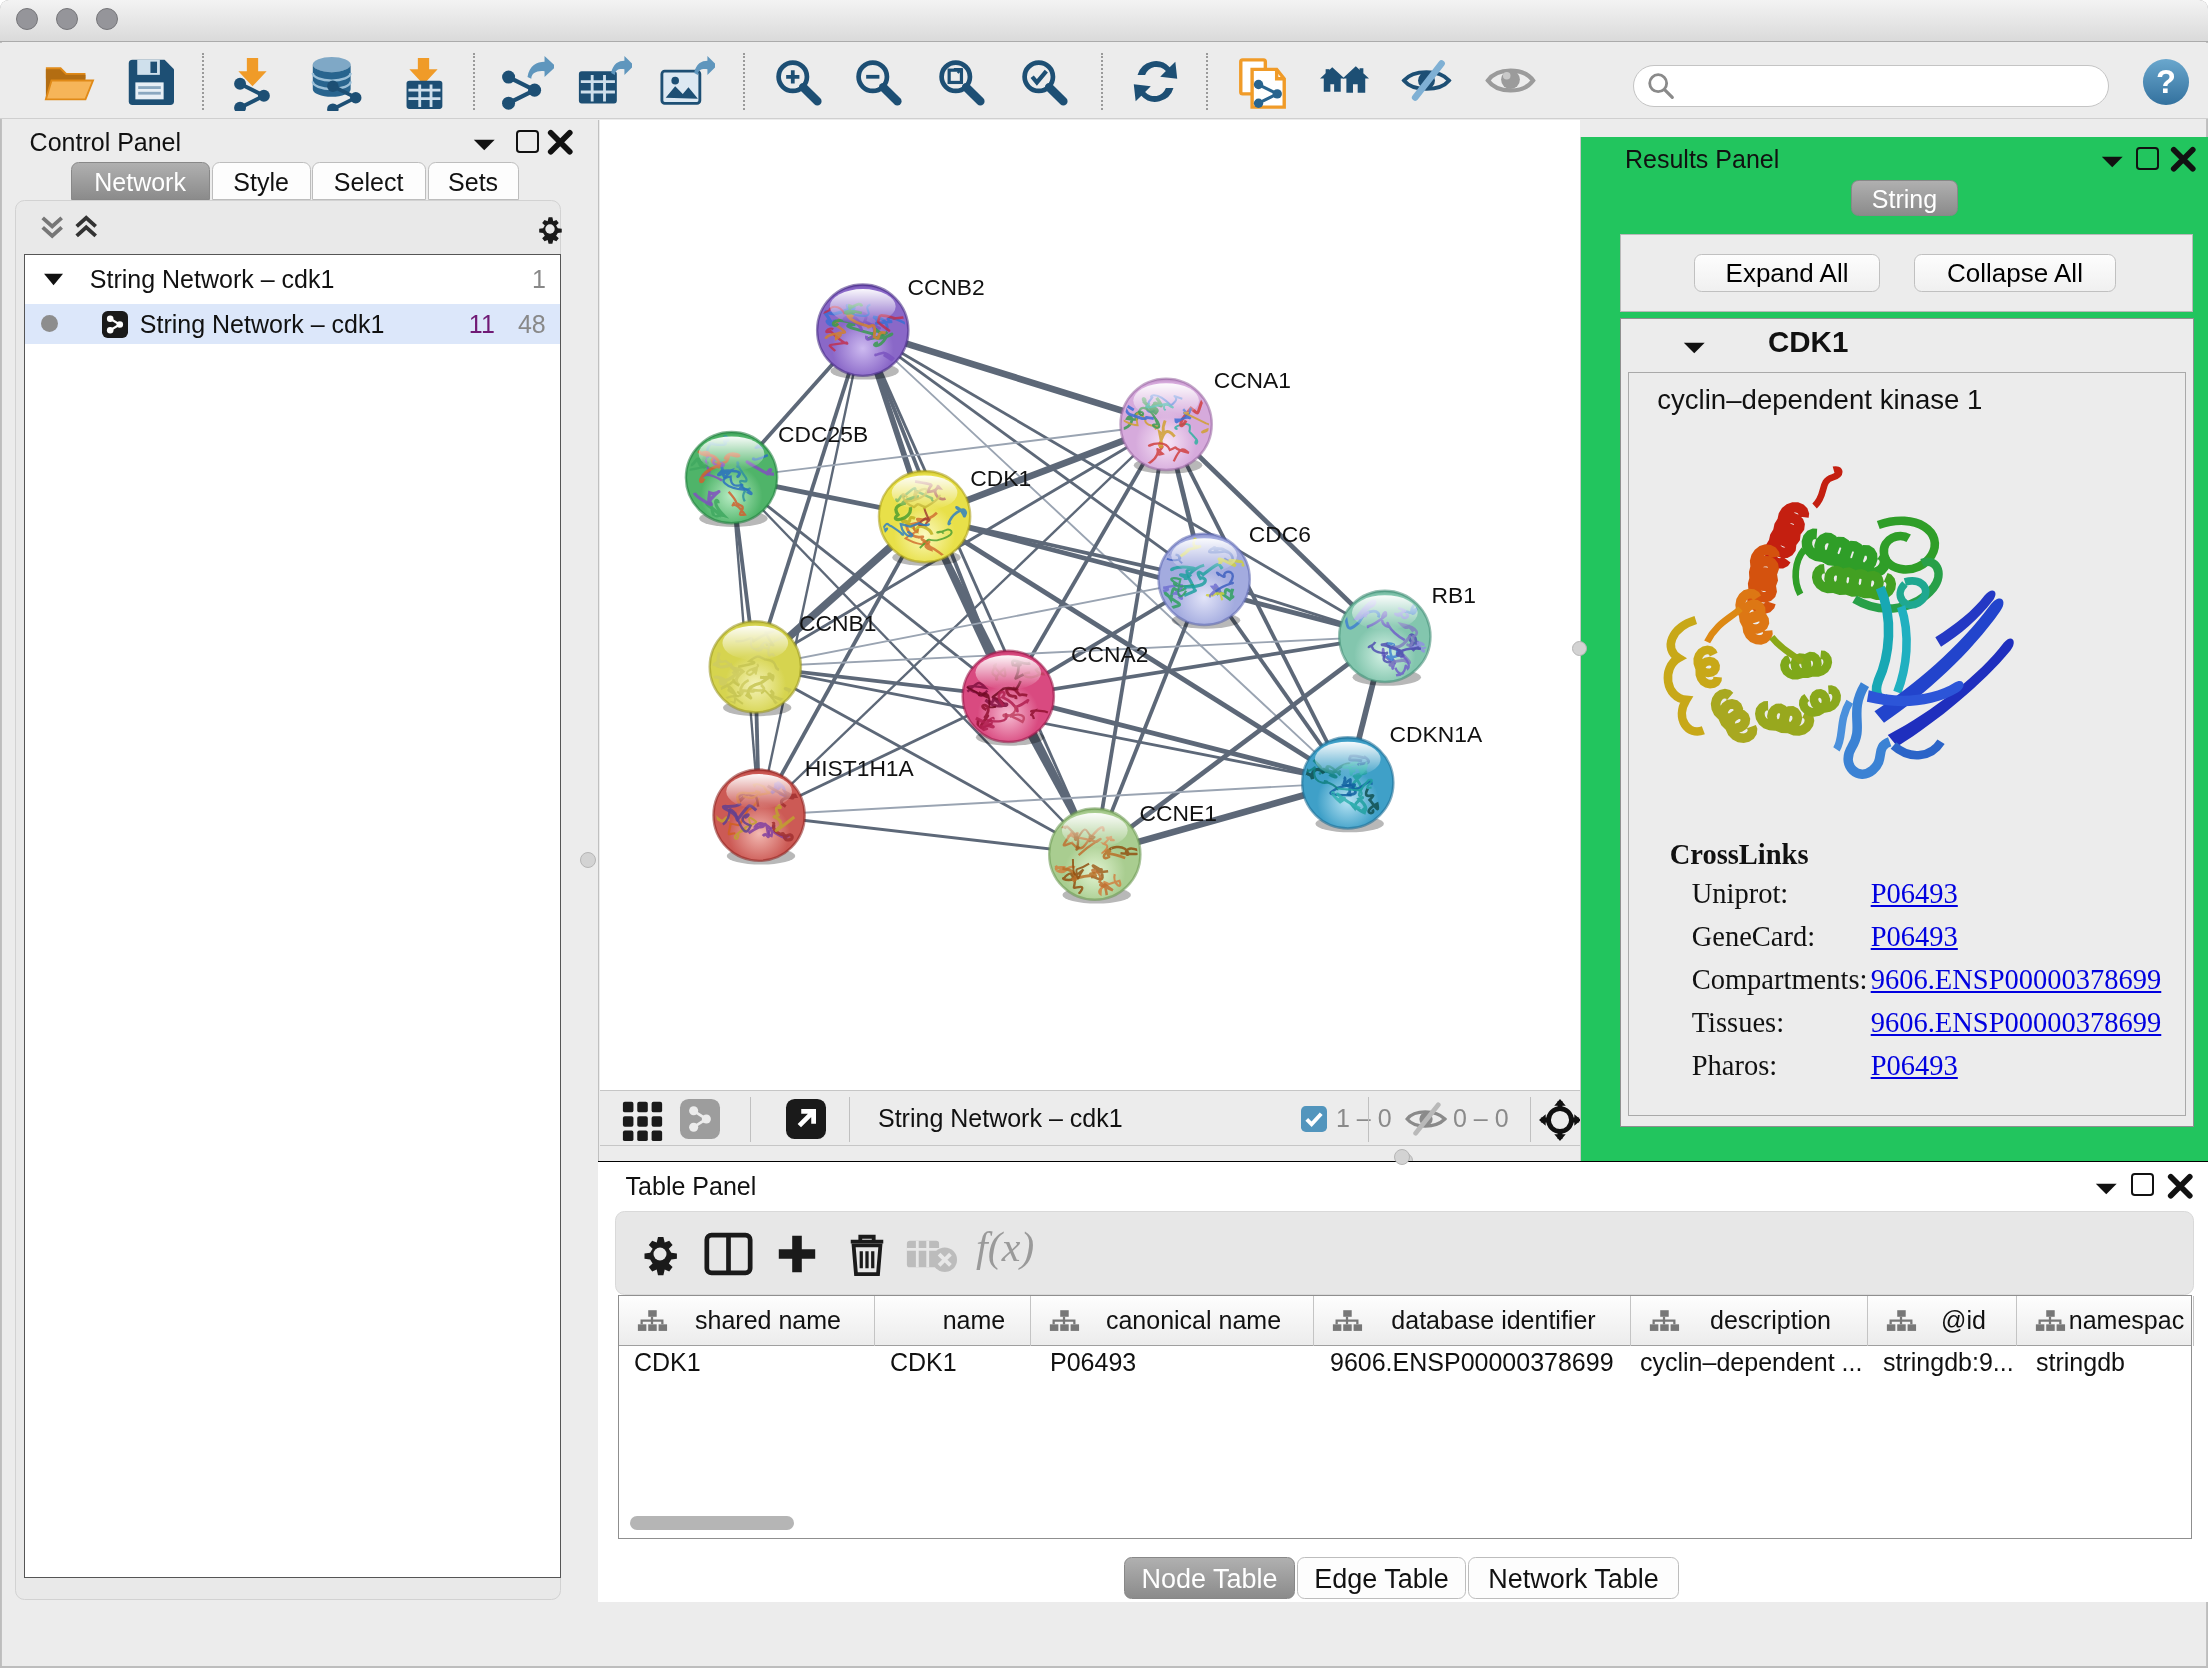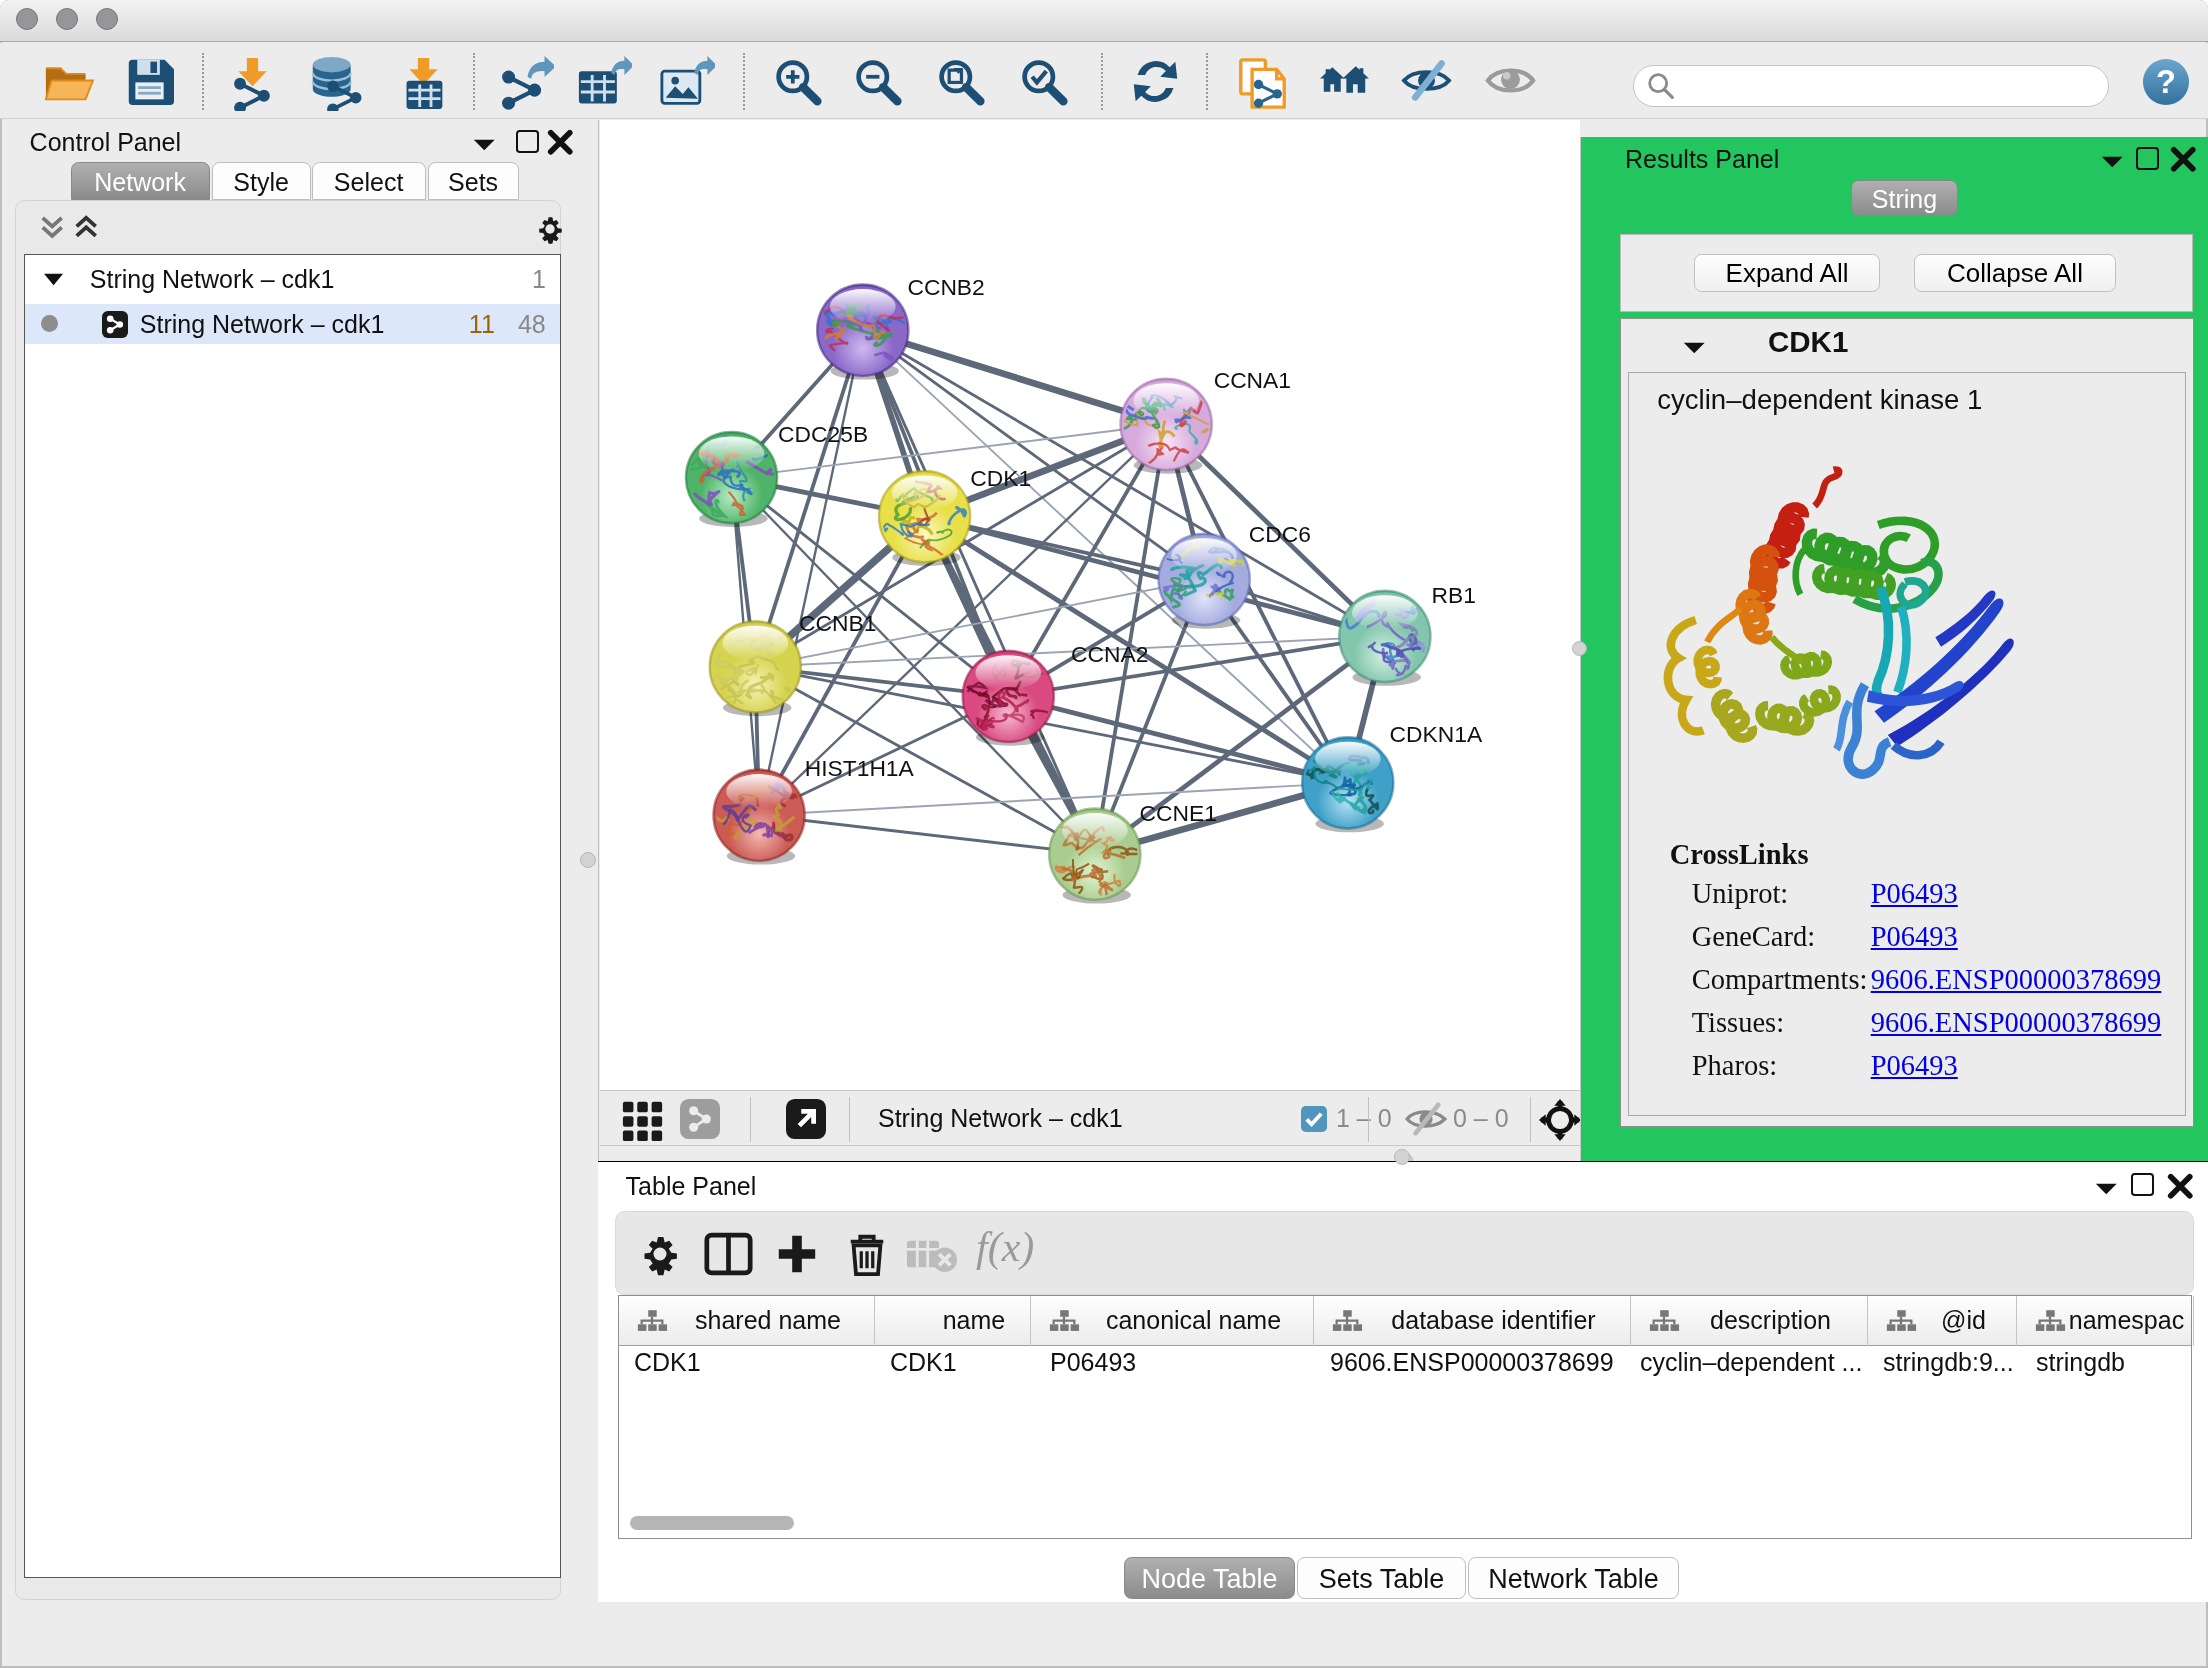--- a/index.html
+++ b/index.html
@@ -223,21 +223,21 @@
           <svg width="26" height="27" viewBox="0 0 27 28">
                 <g fill="#fff">
                   <circle cx="18.5" cy="14" r="3.4"></circle>
                   <circle cx="8.5" cy="8" r="3.4"></circle>
                   <circle cx="8.5" cy="20" r="3.4"></circle>
                   <path d="M8.5 8 L18.5 14 L8.5 20" stroke="#fff" stroke-width="2.2" fill="none"></path>
                 </g>
               </svg>
         </div>
         <div style="position:absolute;left:115px;top:5.7px;font-size:25px;color:#111">String Network – cdk1</div>
-        <div style="position:absolute;left:413px;top:5.7px;width:57px;text-align:right;font-size:25px;color:#a16207">11</div>
+        <div style="position:absolute;left:413px;top:5.7px;width:57px;text-align:right;font-size:25px;color:#701a75">11</div>
         <div style="position:absolute;left:464px;top:5.7px;width:57px;text-align:right;font-size:25px;color:#888">48</div>
       </div>
     </div>
   </div>
 </div>
 
 <div id="npanel">
   <div id="canvas">
 <svg width="982" height="970" viewBox="0 0 1032 1020" style="position:absolute;left:0;top:0">
 <defs>
@@ -871,21 +871,21 @@
 <div style="position:absolute;left:431px;top:1.9px;white-space:nowrap">P06493</div>
 <div style="position:absolute;left:711px;top:1.9px;white-space:nowrap">9606.ENSP00000378699</div>
 <div style="position:absolute;left:1021px;top:1.9px;white-space:nowrap">cyclin–dependent ...</div>
 <div style="position:absolute;left:1264px;top:1.9px;white-space:nowrap">stringdb:9...</div>
 <div style="position:absolute;left:1417px;top:1.9px;white-space:nowrap">stringdb</div>
 </div>
 <div style="position:absolute;left:11.4px;top:220px;width:164px;height:14.3px;background:#b5b5b5;border-radius:7.6px"></div>  
       </div>
 
   <div class="tab tabsel" style="position:absolute;left:526px;top:395px;width:171px;height:42px;line-height:42px;font-size:27px">Node Table</div>
-  <div class="tab" style="position:absolute;left:699px;top:395px;width:169px;height:42px;line-height:42px;font-size:27px">Sets Table</div>
+  <div class="tab" style="position:absolute;left:699px;top:395px;width:169px;height:42px;line-height:42px;font-size:27px">Edge Table</div>
   <div class="tab" style="position:absolute;left:870px;top:395px;width:211px;height:42px;line-height:42px;font-size:27px">Network Table</div>
 </div>
 
 <div style="position:absolute;left:1394px;top:1149px;width:16px;height:16px;border-radius:50%;background:#d3d3d3;border:1px solid #b5b5b5"></div>
 <div style="position:absolute;left:580px;top:852px;width:16px;height:16px;border-radius:50%;background:#d3d3d3;border:1px solid #b5b5b5"></div>
 
 </div>
 
 
 </body></html>

